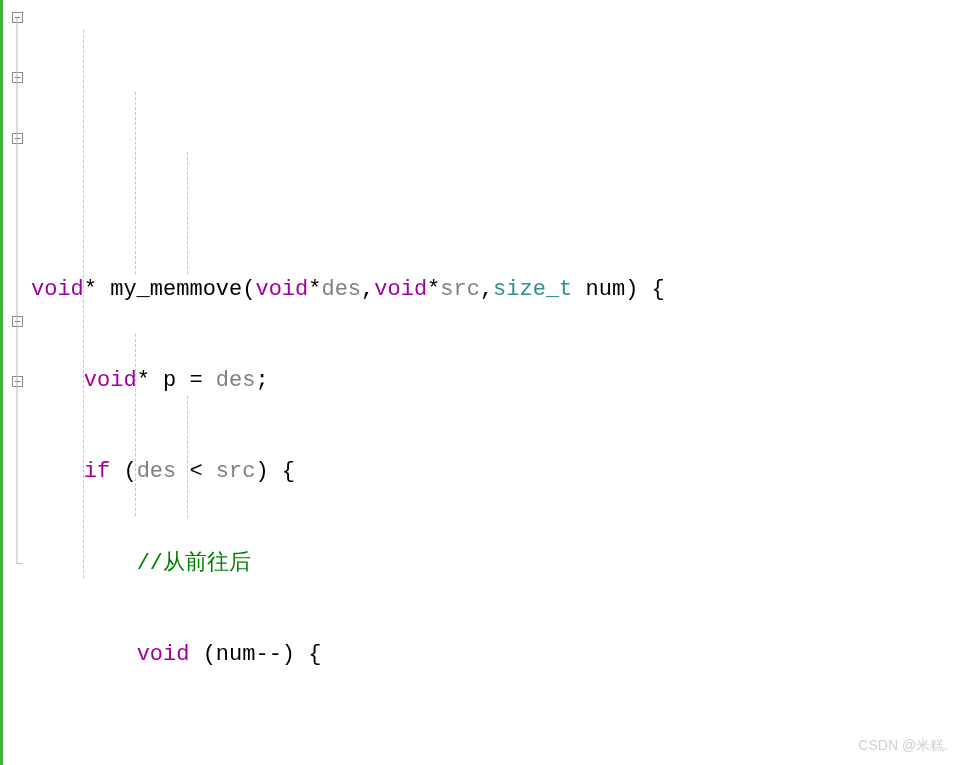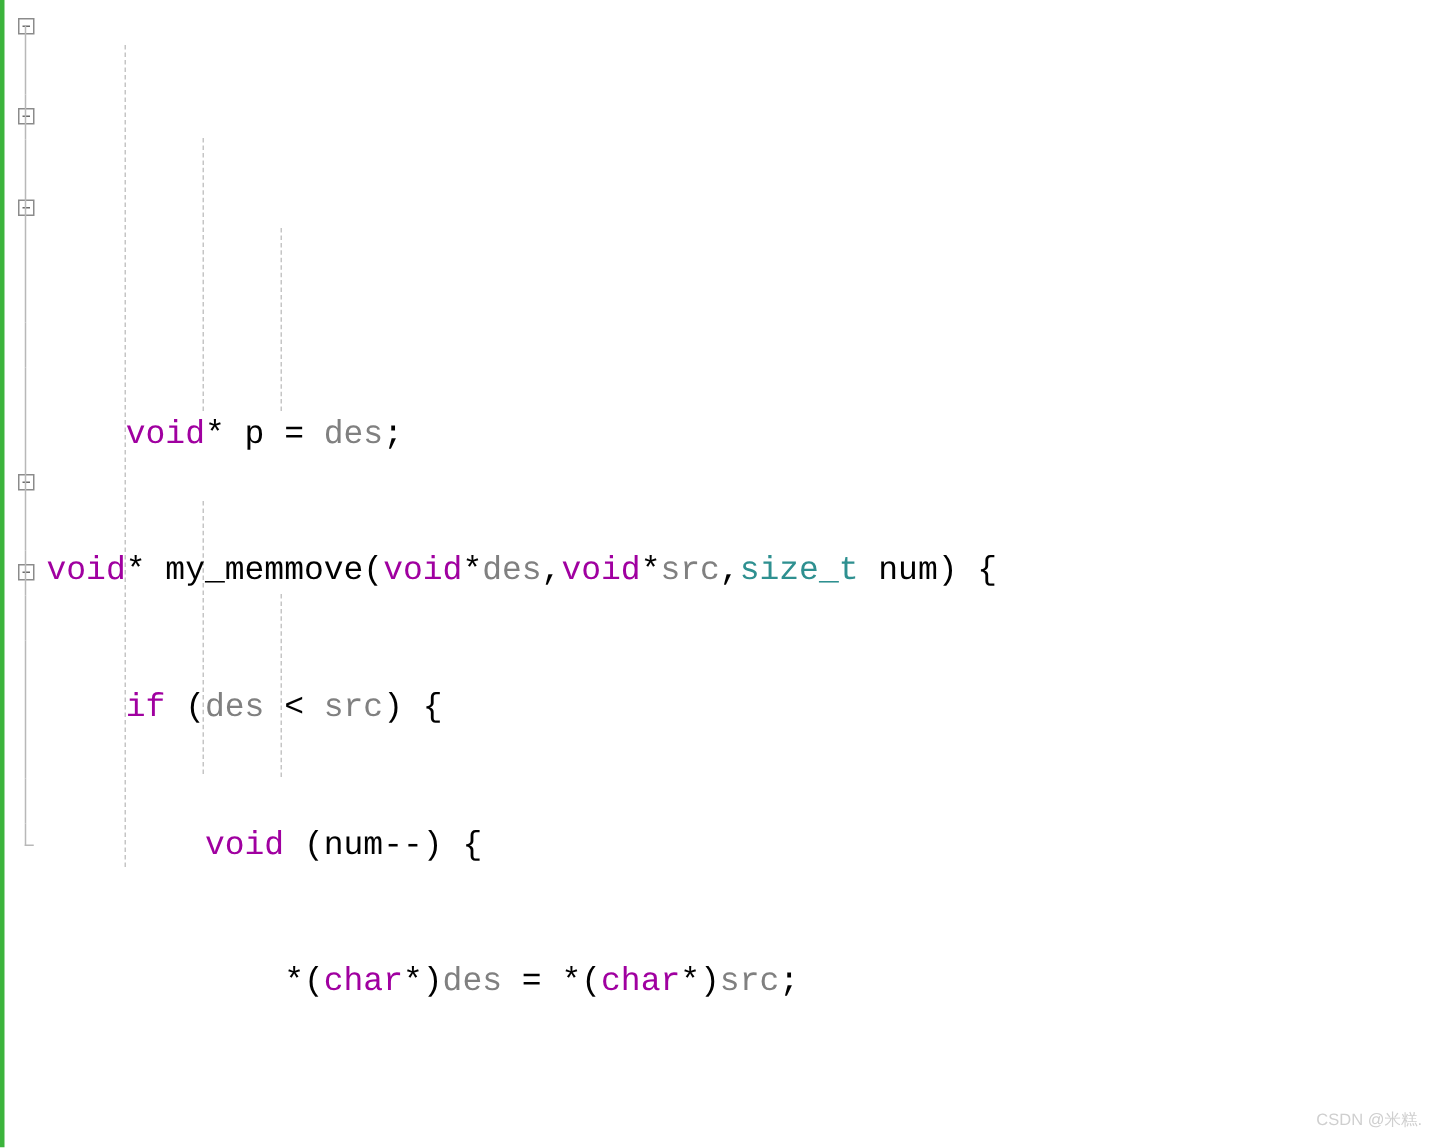--- a/index.html
+++ b/index.html
@@ -109,21 +109,21 @@
   .guide {
     position: absolute;
     top: 0;
     bottom: 0;
     border-left: 1px dashed #c5c5c5;
   }
   .watermark {
     position: absolute;
     right: 18px;
     bottom: 10px;
-    font-size: 11px;
+    font-size: 14px;
     color: #cfcfcf;
     font-family: Arial, sans-serif;
   }
 </style>
 </head>
 <body>
 
 <div class="editor">
   <div class="change-bar"></div>
   <div class="gutter">
@@ -196,25 +196,25 @@
   </div>
 
   <div class="code">
     
     <div class="guide" style="left:52px; top:30px; height:548px;"></div>
     <div class="guide" style="left:104px; top:92px; height:182px;"></div>
     <div class="guide" style="left:156px; top:152px; height:122px;"></div>
     <div class="guide" style="left:104px; top:334px; height:182px;"></div>
     <div class="guide" style="left:156px; top:396px; height:122px;"></div>
 
+    <div class="line"><span class="kw">void</span><span class="plain">* my_memmove(</span><span class="kw">void</span><span class="plain">*</span><span class="id">des</span><span class="plain">,</span><span class="kw">void</span><span class="plain">*</span><span class="id">src</span><span class="plain">,</span><span class="typename">size_t</span><span class="plain"> num) {</span></div>
     <div class="line"><span class="plain">    </span><span class="kw">void</span><span class="plain">* p = </span><span class="id">des</span><span class="plain">;</span></div>
-    <div class="line"><span class="kw">void</span><span class="plain">* my_memmove(</span><span class="kw">void</span><span class="plain">*</span><span class="id">des</span><span class="plain">,</span><span class="kw">void</span><span class="plain">*</span><span class="id">src</span><span class="plain">,</span><span class="typename">size_t</span><span class="plain"> num) {</span></div>
     <div class="line"><span class="plain">    </span><span class="kw">if</span><span class="plain"> (</span><span class="id">des</span><span class="plain"> &lt; </span><span class="id">src</span><span class="plain">) {</span></div>
+    <div class="line"><span class="plain">        </span><span class="cmt">//从前往后</span></div>
     <div class="line"><span class="plain">        </span><span class="kw">void</span><span class="plain"> (num--) {</span></div>
-    <div class="line"><span class="plain">            *(</span><span class="kw">char</span><span class="plain">*)</span><span class="id">des</span><span class="plain"> = *(</span><span class="kw">char</span><span class="plain">*)</span><span class="id">src</span><span class="plain">;</span></div>
     
     
     
     
     
     
     
     
     
     

